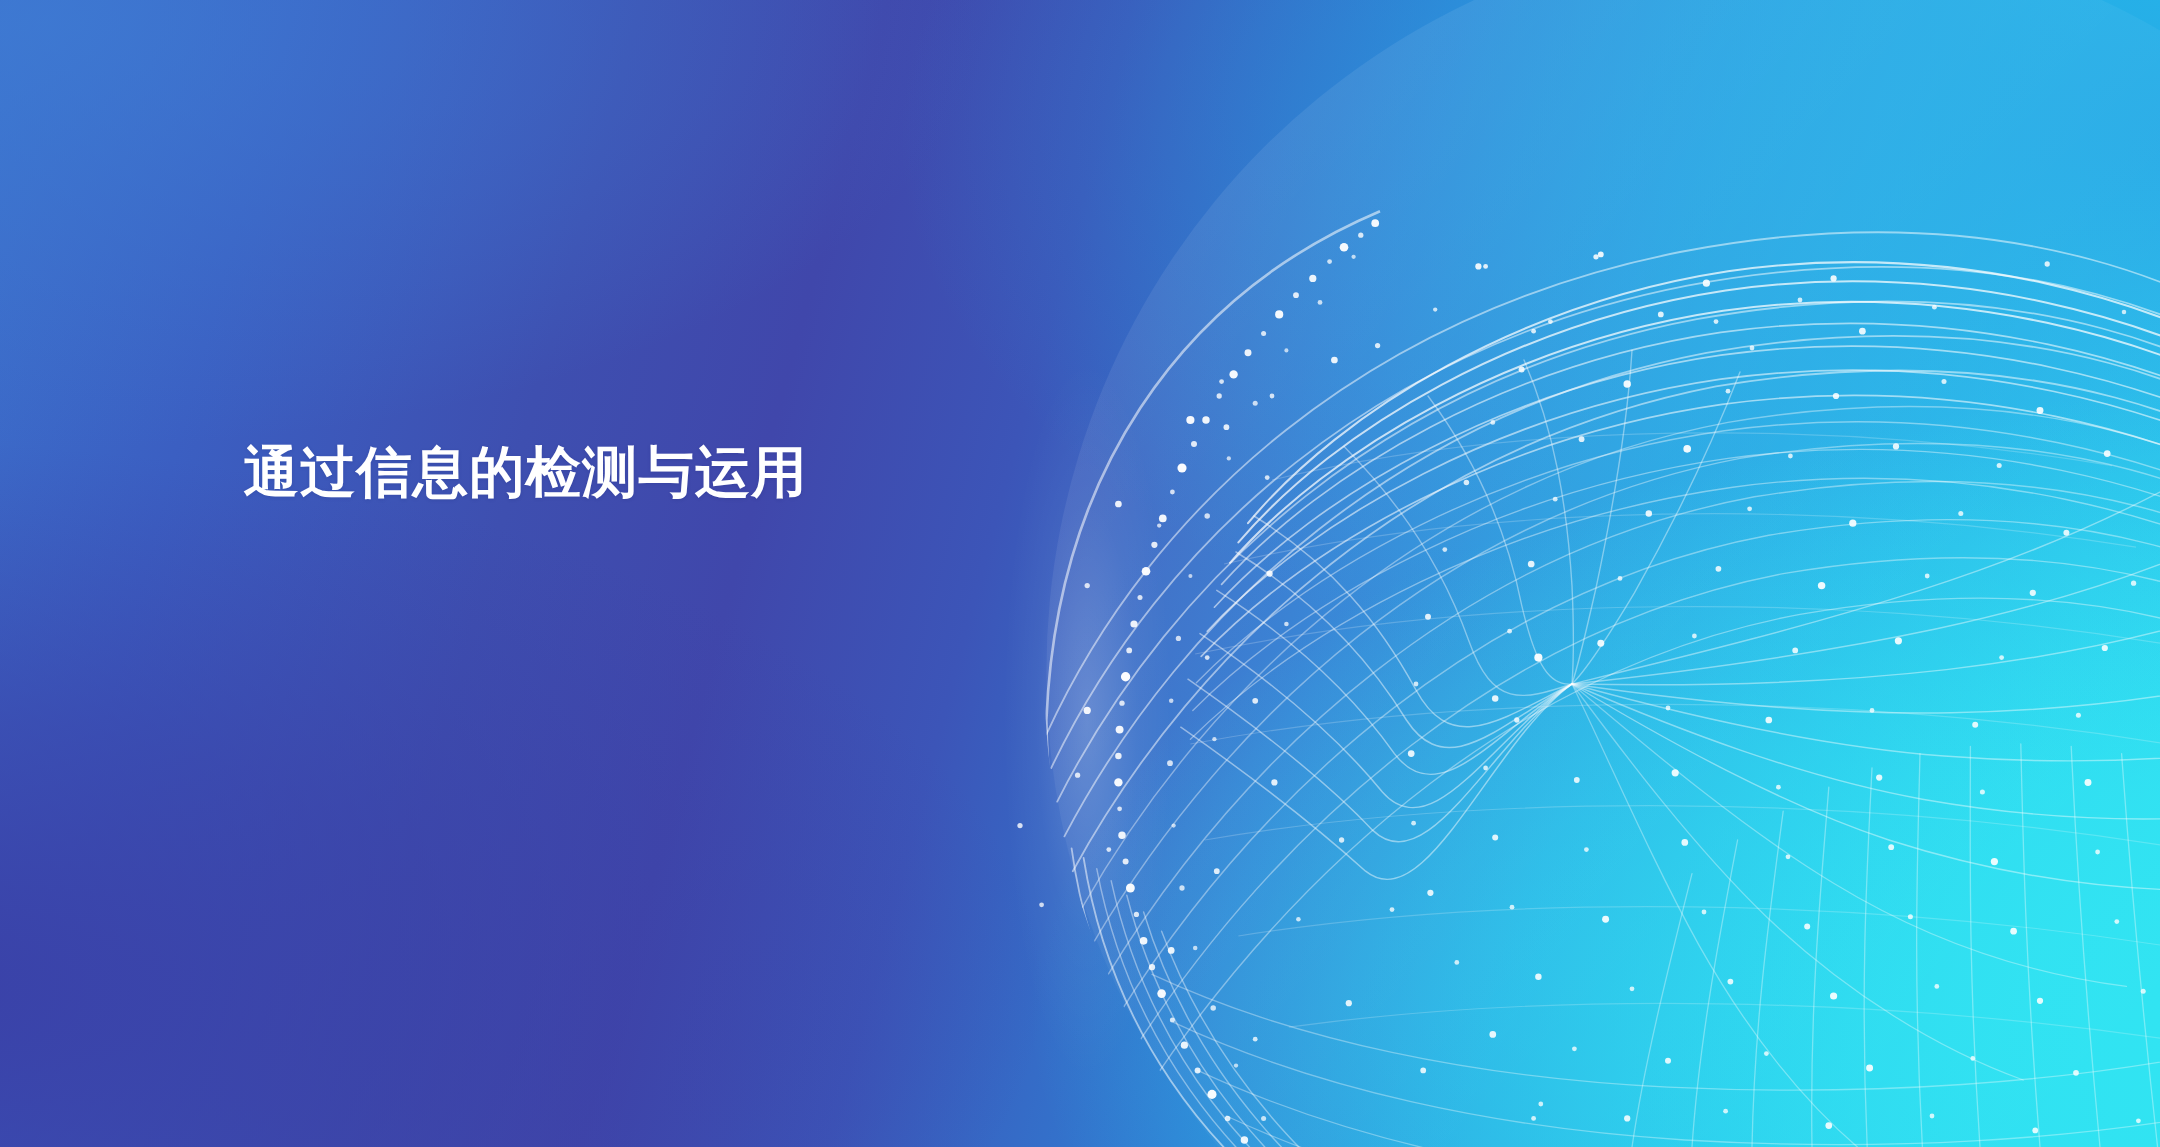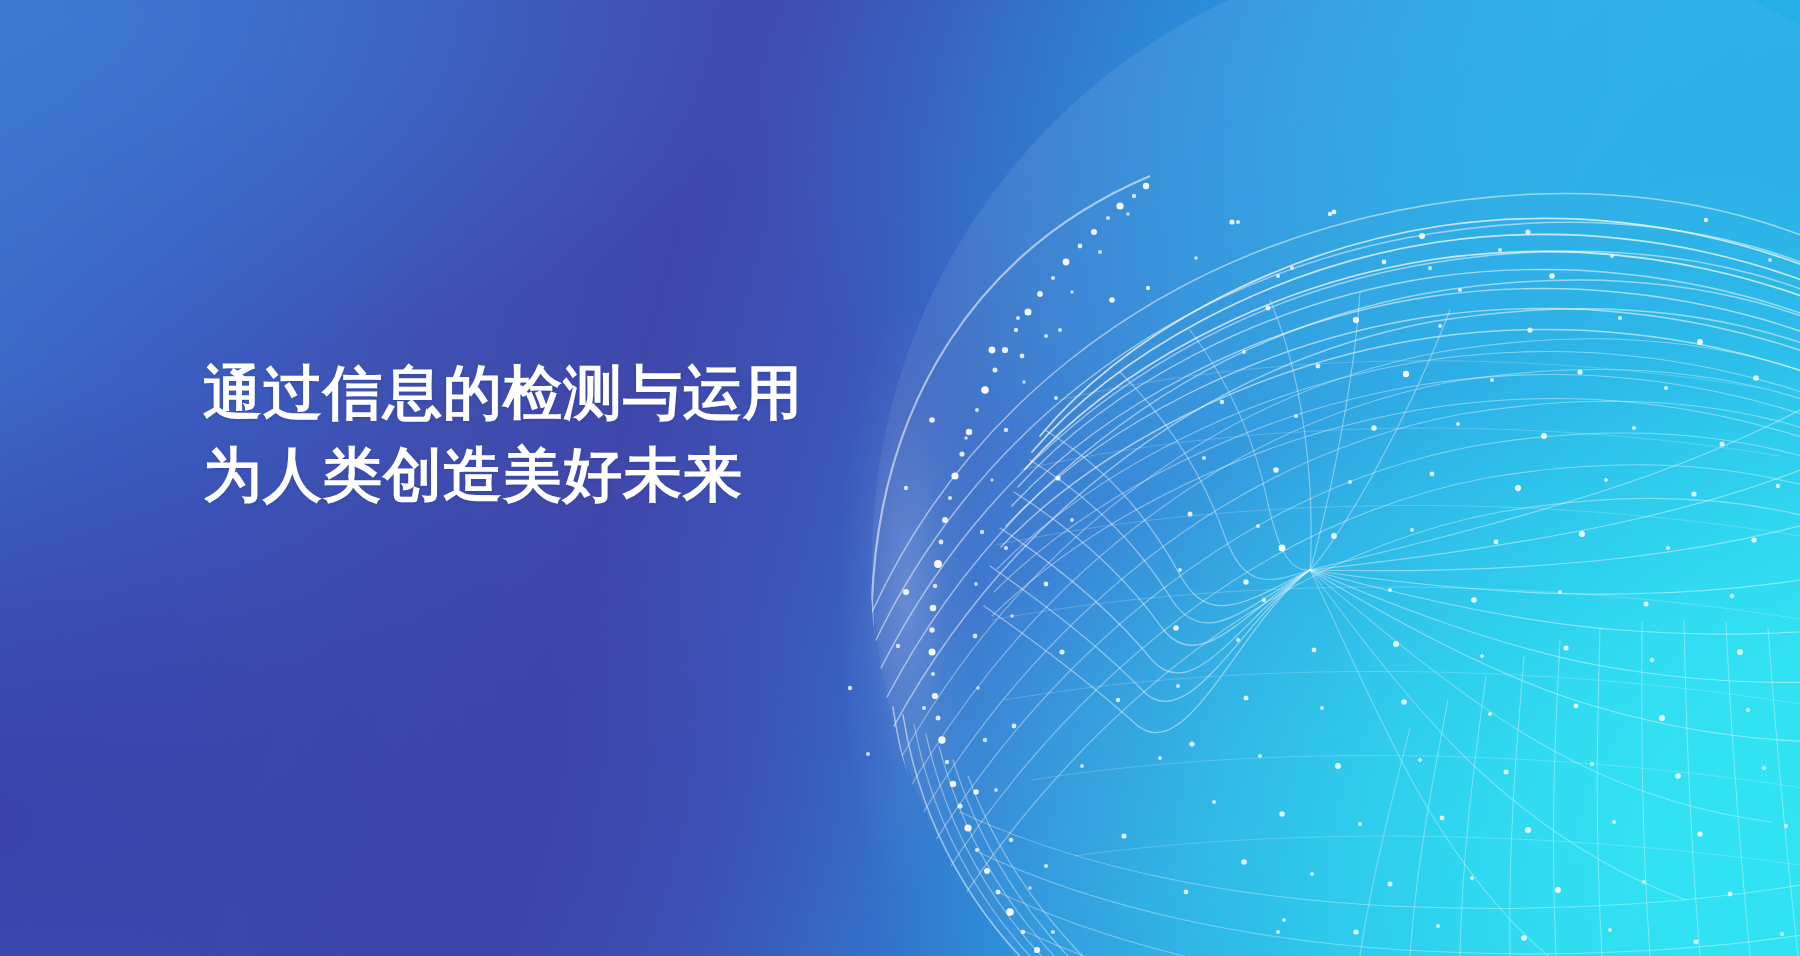--- a/index.html
+++ b/index.html
@@ -48,21 +48,21 @@
 
   
   .headline{
     position:absolute;
     left:203px;top:352px;
     z-index:5;
   }
   .headline .line{
     display:block;
     color:#ffffff;
-    font-size:59px;
+    font-size:46px;
     font-weight:700;
     letter-spacing:1.0px;
     line-height:82px;
     white-space:nowrap;
     text-shadow:0 1px 3px rgba(20,40,110,.18);
   }
 </style>
 </head>
 <body>
 
@@ -420,16 +420,15 @@
         <circle cx="1612" cy="256" r="2.0" opacity="0.78"></circle>
         <circle cx="1706" cy="220" r="2.2" opacity="0.82"></circle>
         <circle cx="1770" cy="260" r="1.9" opacity="0.75"></circle>
       </g>
 
     </svg>
   </div>
 
   <div class="headline">
     <span class="line">通过信息的检测与运用</span>
-    <span class="line">为人类创造美好未来</span>
   </div>
 
 </div>
 
 </body></html>

